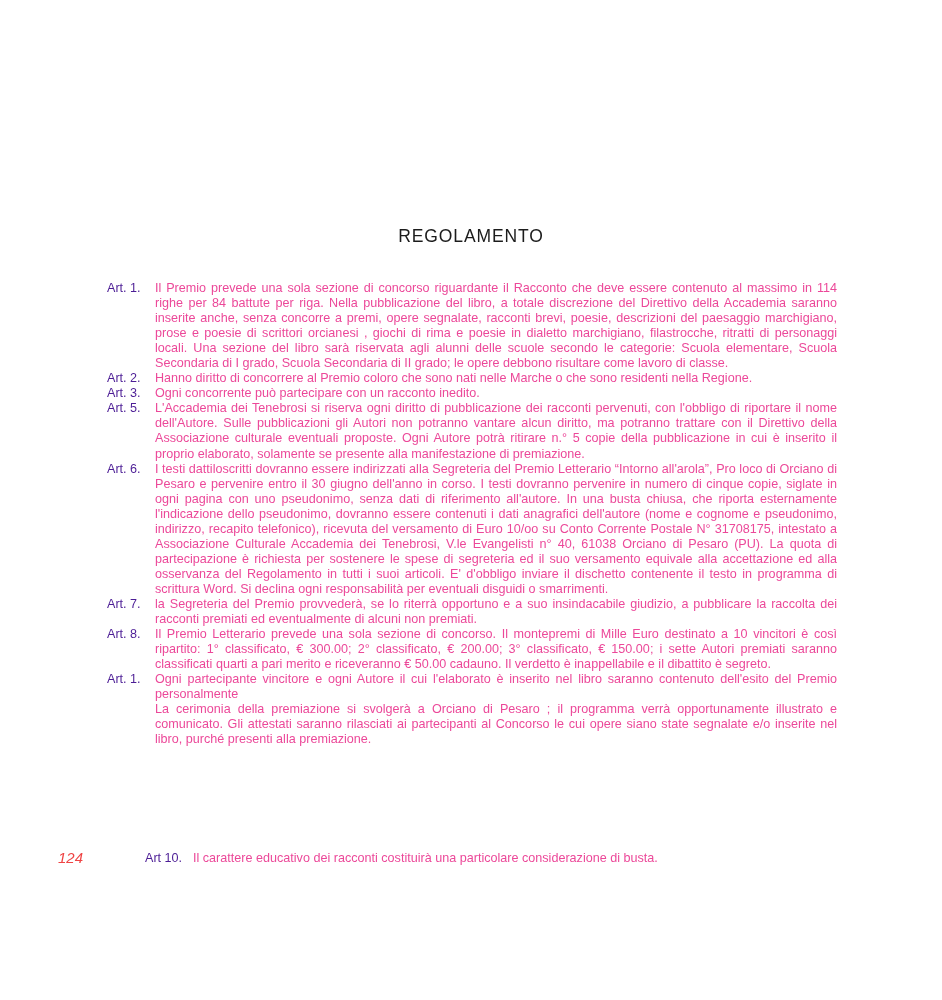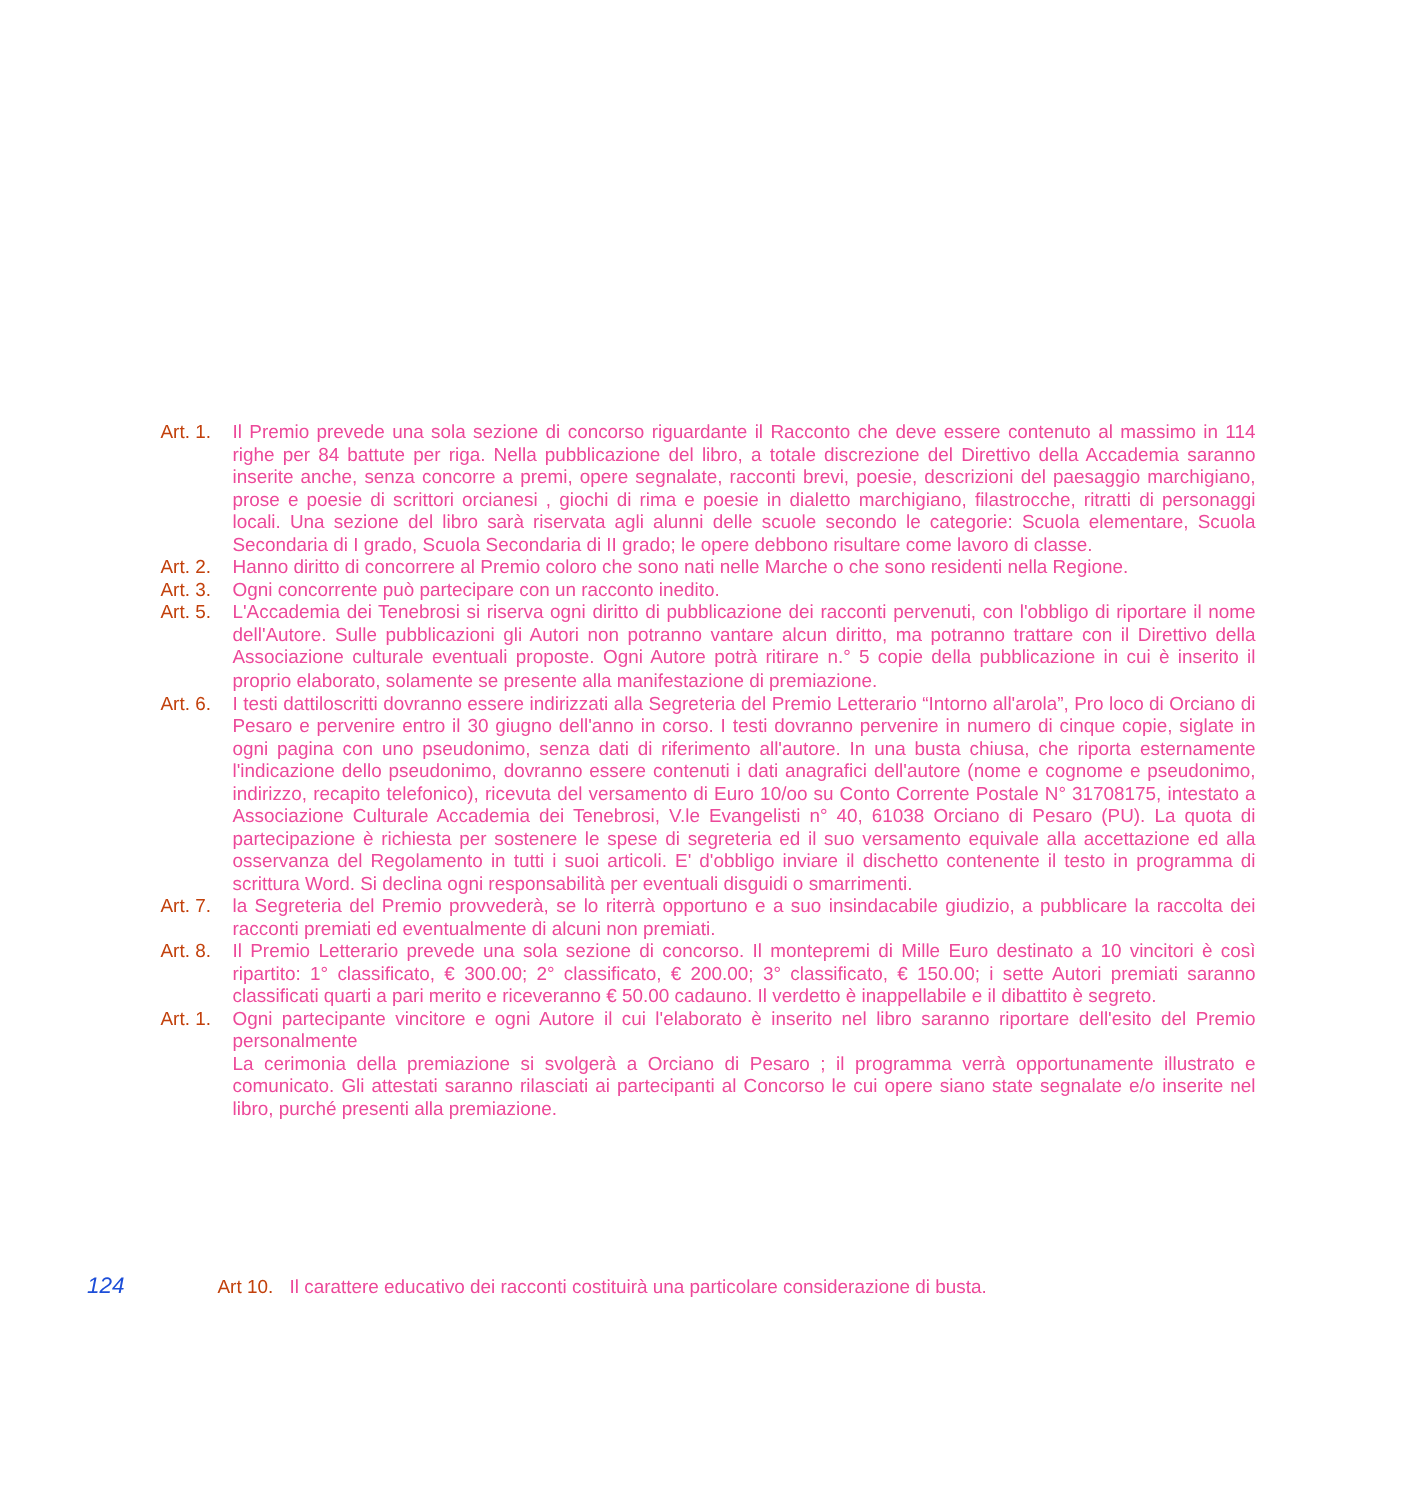--- a/index.html
+++ b/index.html
@@ -43,21 +43,21 @@
     display: flex;
     align-items: flex-start;
     font-size: 12.6px;
     line-height: 15.05px;
   }
   .art-label {
     flex: 0 0 auto;
     width: 48px;
     text-align: left;
     white-space: nowrap;
-    color: #c2410c;
+    color: #4c1d95;
   }
   .art-label.wide {
     width: 48px;
     margin-left: 38px;
   }
   .art-body {
     flex: 1 1 auto;
     text-align: justify;
     text-justify: inter-word;
     color: #ec4899;
@@ -66,38 +66,39 @@
   .art-body p {
     margin: 0;
     text-align: justify;
   }
   .page-number {
     position: absolute;
     left: 58px;
     top: 849px;
     font-size: 15px;
     font-style: italic;
-    color: #1d4ed8;
+    color: #ef4444;
   }
   .last-art {
     position: absolute;
     left: 107px;
     top: 851px;
     width: 730px;
     display: flex;
     align-items: flex-start;
     font-size: 12.6px;
     line-height: 15.05px;
   }
 </style>
 </head>
 <body>
 
 <div class="page">
 
+  <div class="doc-title">REGOLAMENTO</div>
 
   <div class="body-block">
 
     <div class="art">
       <div class="art-label">Art. 1.</div>
       <div class="art-body">Il Premio prevede una sola sezione di  concorso riguardante il Racconto che deve essere contenuto al massimo in 114 righe per 84 battute per riga. Nella pubblicazione del libro, a totale discrezione del Direttivo della Accademia saranno inserite anche, senza concorre a premi,  opere segnalate, racconti brevi, poesie, descrizioni del paesaggio marchigiano, prose e poesie di scrittori orcianesi , giochi di rima e poesie in dialetto  marchigiano, filastrocche, ritratti di personaggi locali. Una sezione del libro sarà riservata agli alunni delle scuole secondo le categorie: Scuola elementare, Scuola Secondaria di I grado, Scuola Secondaria di II grado; le opere debbono risultare come lavoro di classe.</div>
     </div>
 
     <div class="art">
       <div class="art-label">Art. 2.</div>
@@ -126,21 +127,21 @@
     </div>
 
     <div class="art">
       <div class="art-label">Art. 8.</div>
       <div class="art-body">Il Premio Letterario prevede una sola sezione di concorso. Il montepremi di Mille Euro destinato a 10 vincitori è così ripartito: 1° classificato, € 300.00; 2° classificato, € 200.00; 3° classificato, € 150.00; i sette Autori premiati saranno classificati quarti a pari merito e riceveranno € 50.00 cadauno. Il verdetto è inappellabile e il dibattito è segreto.</div>
     </div>
 
     <div class="art">
       <div class="art-label">Art. 1.</div>
       <div class="art-body">
-        <p>Ogni partecipante vincitore e ogni Autore il cui l'elaborato è inserito nel libro saranno riportare dell'esito del Premio personalmente</p>
+        <p>Ogni partecipante vincitore e ogni Autore il cui l'elaborato è inserito nel libro saranno contenuto dell'esito del Premio personalmente</p>
         <p>La cerimonia della premiazione si svolgerà a Orciano di Pesaro ; il programma verrà opportunamente illustrato e comunicato. Gli attestati saranno rilasciati ai partecipanti al Concorso  le cui opere siano state segnalate  e/o inserite nel libro, purché presenti alla premiazione.</p>
       </div>
     </div>
 
   </div>
 
   <div class="page-number">124</div>
 
   <div class="last-art">
     <div class="art-label wide">Art 10.</div>

